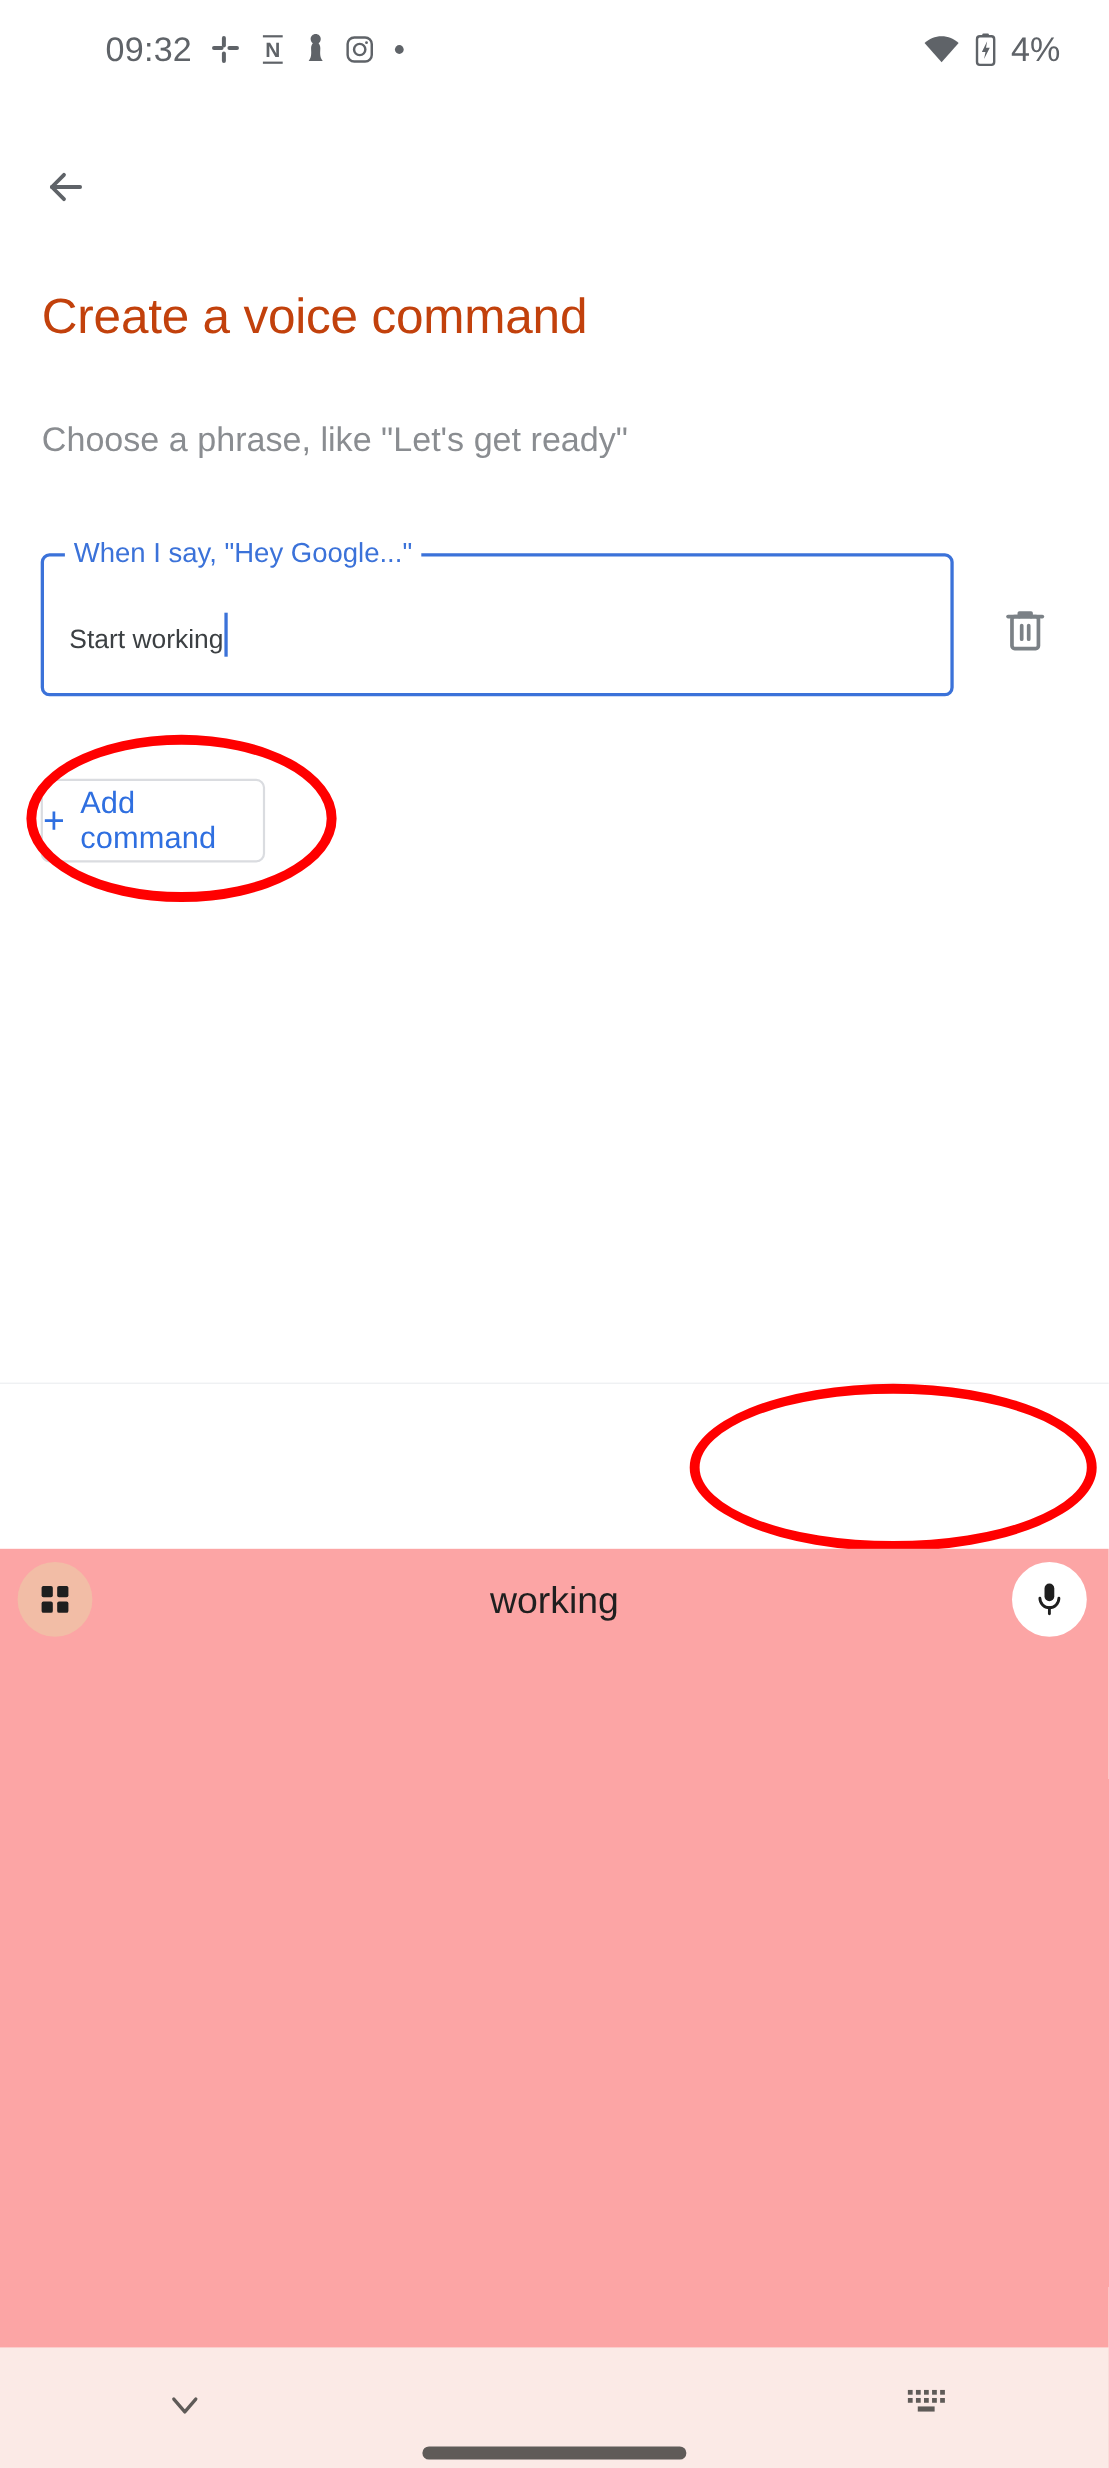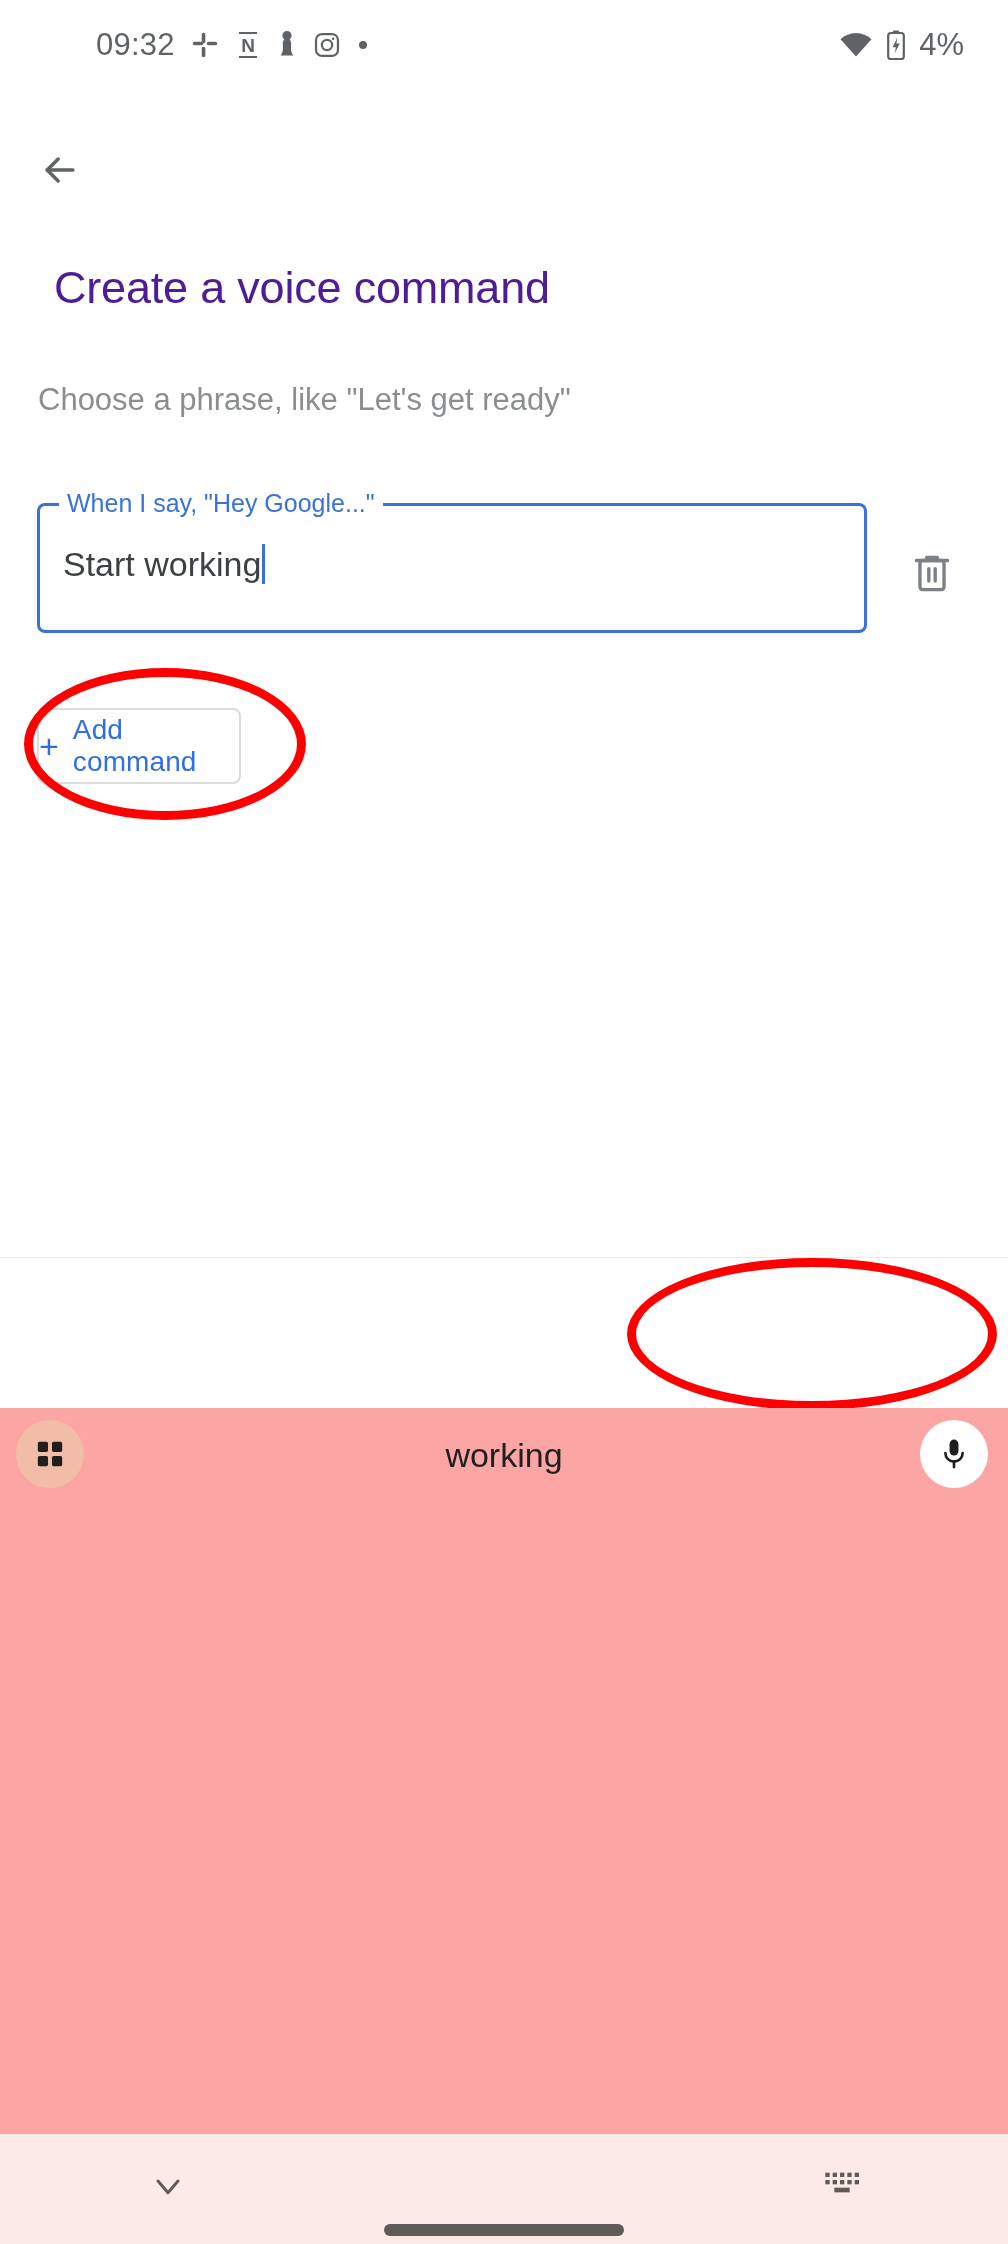--- a/index.html
+++ b/index.html
@@ -55,25 +55,24 @@
     display: flex; align-items: center; justify-content: center;
     border-radius: 50%;
     cursor: pointer;
   }
 
   
   .page-title {
     position: absolute;
     left: 38px; top: 262px;
     font-size: 45px;
-    color: #4c1d95;
+    color: #c2410c;
     font-weight: 400;
     letter-spacing: -0.2px;
     white-space: nowrap;
-    margin-left: 16px;
   }
   .page-subtitle {
     position: absolute;
     left: 38px; top: 382px;
     font-size: 31px;
     color: #8a8d91;
     font-weight: 400;
     white-space: nowrap;
   }
 
@@ -102,22 +101,22 @@
     align-items: center;
   }
   .field-label {
     font-size: 25px;
     color: #3b72d9;
     white-space: nowrap;
     line-height: 28px;
   }
   .field-value {
     position: absolute;
-    left: 26px; top: 41px;
-    font-size: 34px;
+    left: 26px; top: 54px;
+    font-size: 24px;
     color: #3c4043;
     white-space: nowrap;
   }
   .caret {
     display: inline-block;
     width: 3px;
     height: 40px;
     background: #3b72d9;
     vertical-align: -8px;
     margin-left: 1px;

